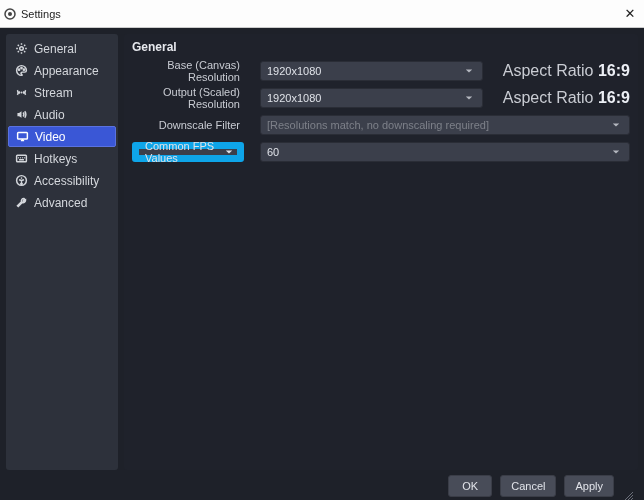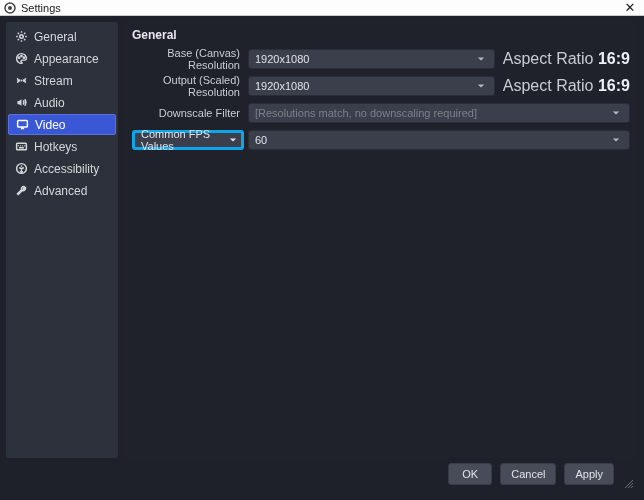--- a/index.html
+++ b/index.html
@@ -5,21 +5,21 @@
   * { box-sizing: border-box; margin: 0; padding: 0; }
   body {
     width: 644px; height: 500px;
     font-family: "Segoe UI", Arial, sans-serif;
     font-size: 12px;
     background: #1e2129;
     color: #d4d7dc;
     overflow: hidden;
   }
   .titlebar {
-    height: 16px;
+    height: 28px;
     background: #fdfdfd;
     color: #222;
     display: flex; align-items: center;
     padding: 0 4px;
     border-bottom: 1px solid #ccc;
   }
   .titlebar .tb-icon {
     width: 12px; height: 12px;
     margin-right: 5px;
     display: inline-flex; align-items: center; justify-content: center;
@@ -75,21 +75,21 @@
   .panel-title {
     font-weight: 600;
     font-size: 12px;
     color: #e6e8ed;
     margin-bottom: 6px;
   }
   .row {
     display: flex; align-items: center;
     height: 22px;
     margin-bottom: 5px;
-    gap: 4px;
+    gap: 16px;
   }
   .row .label {
     width: 112px;
     text-align: right;
     font-size: 11px;
     color: #c9ccd3;
     padding-right: 4px;
   }
   .select {
     flex: 1;
@@ -114,21 +114,21 @@
     font-size: 16px;
     color: #c9ccd3;
     white-space: nowrap;
     padding-left: 4px;
   }
   .aspect b { color: #eceff5; font-weight: 600; }
   .label-select {
     width: 112px;
     height: 20px;
     background: #3b3f4b;
-    border: 3px solid #0ea5e9;
+    border: 7px solid #0ea5e9;
     border-radius: 3px;
     display: flex; align-items: center; justify-content: flex-end;
     padding: 0 4px 0 6px;
     font-size: 11px;
     color: #dfe2e8;
     cursor: pointer;
     gap: 4px;
   }
   .footer {
     height: 32px;

